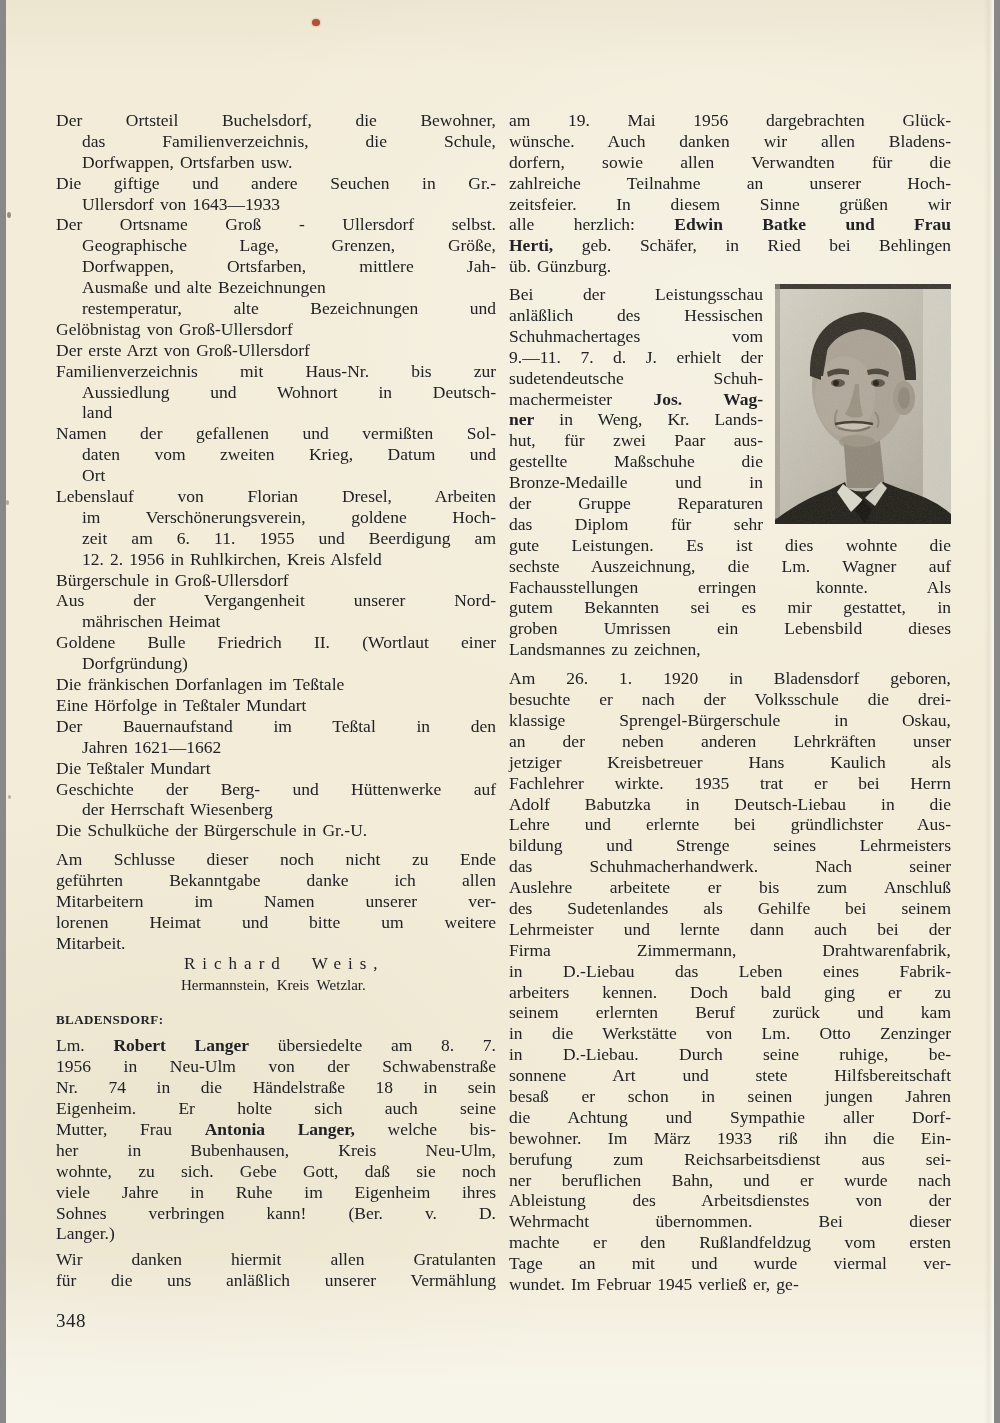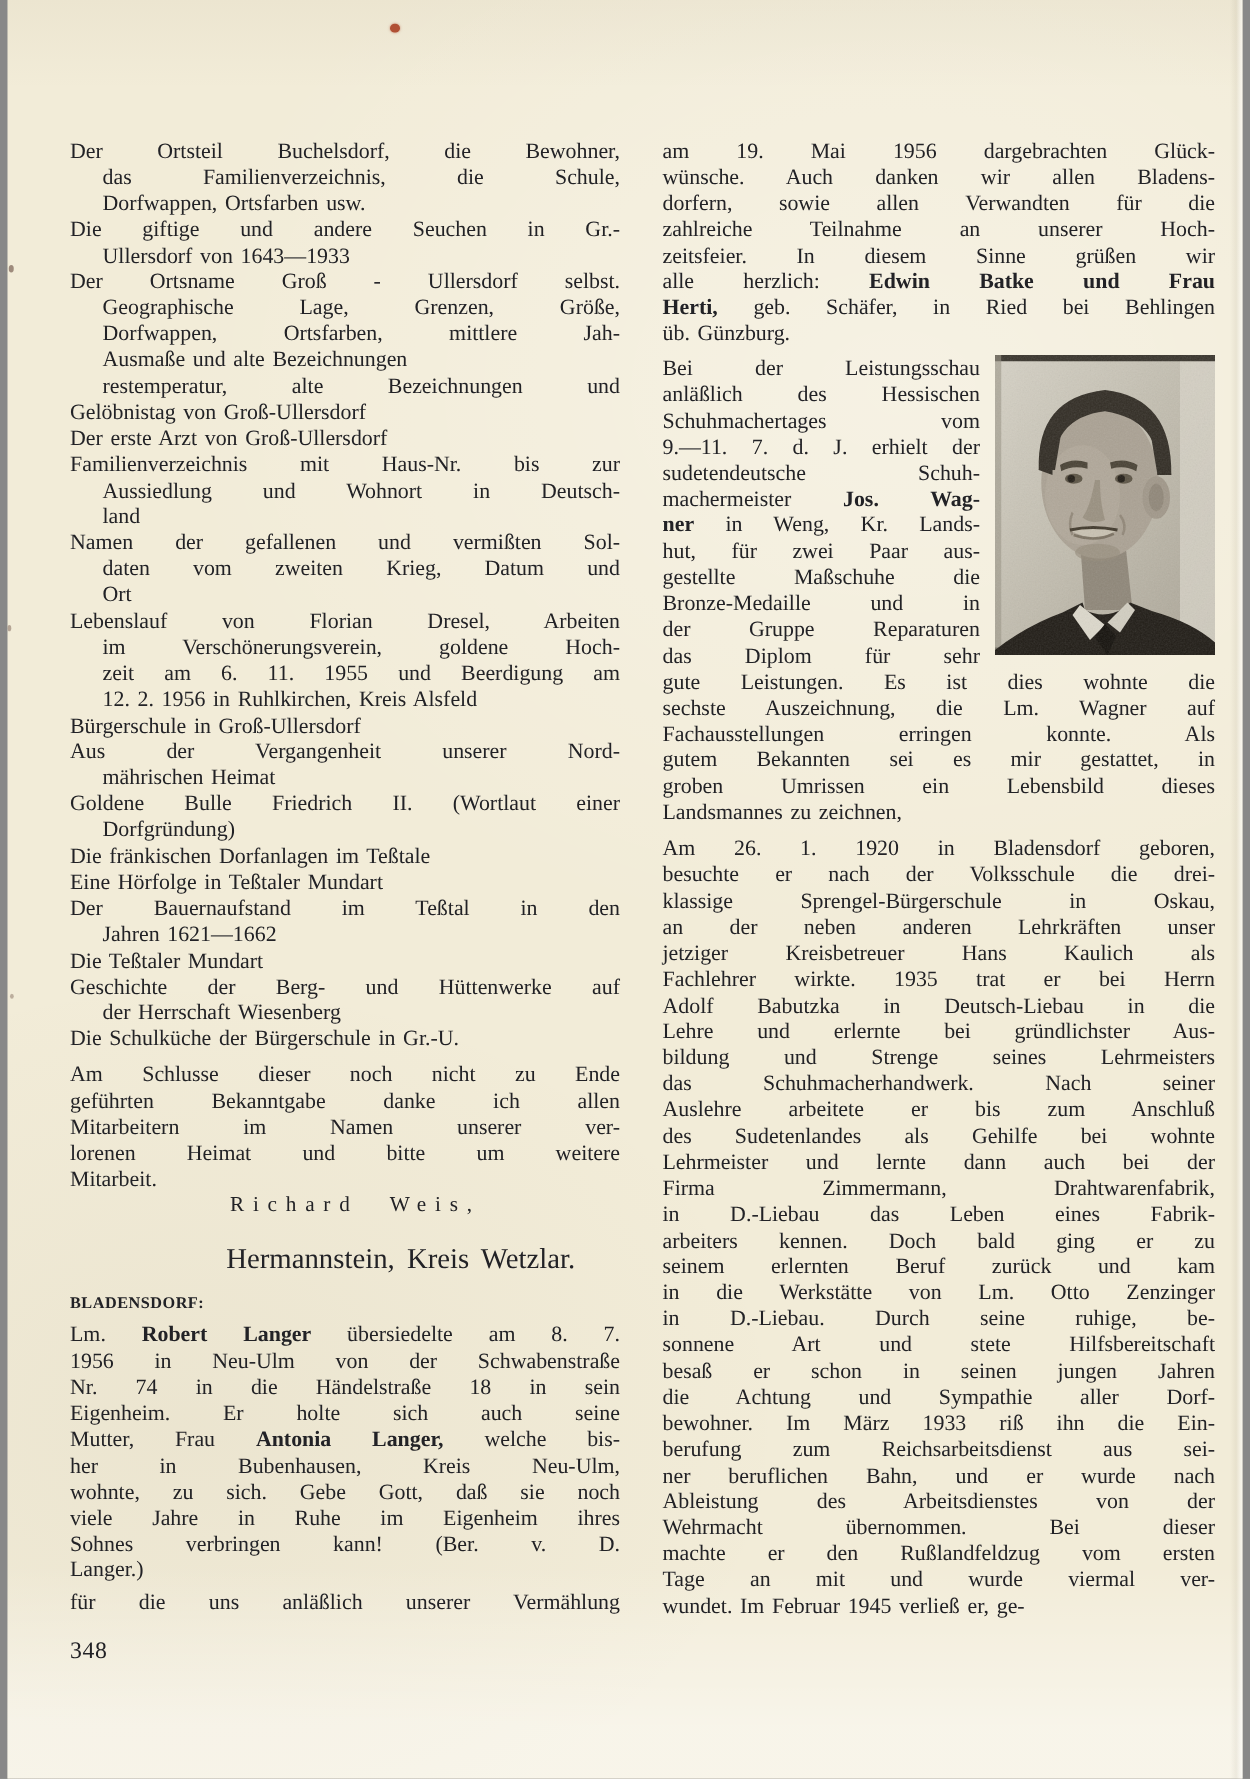--- a/index.html
+++ b/index.html
@@ -21,21 +21,21 @@
     background:linear-gradient(90deg, rgba(0,0,0,0) 0%, rgba(90,80,55,0.07) 35%, rgba(255,255,255,0.5) 65%, rgba(0,0,0,0) 100%);
   }
   .speck{position:absolute;border-radius:50%;}
   .speck.red{left:306px;top:19px;width:8px;height:7px;background:#b05034;box-shadow:0 0 2px rgba(176,80,52,0.7);}
   .speck.s1{left:1px;top:212px;width:4px;height:6px;background:rgba(90,60,50,0.55);}
   .speck.s2{left:0px;top:500px;width:3px;height:5px;background:rgba(90,60,50,0.40);}
   .speck.s3{left:2px;top:795px;width:3px;height:4px;background:rgba(90,60,50,0.35);}
 
   .col{position:absolute;top:110px;}
   .col.left{left:50px;width:440px;}
-  .col.right{left:524px;width:442px;}
+  .col.right{left:503px;width:442px;}
 
   .line{
     font-size:17.5px;
     line-height:20.9px;
     height:20.9px;
     white-space:nowrap;
     word-spacing:0.10em;
   }
   .line b{font-weight:bold;}
   .jst{text-align:justify;text-align-last:justify;}
@@ -44,22 +44,22 @@
 
   .gap-top{margin-top:8px;}
   .gap-top-sm{margin-top:5px;}
 
   .signature{margin-top:0;}
   .sig-name{
     font-size:17px;line-height:20.9px;
     padding-left:128px;letter-spacing:7px;word-spacing:14px;white-space:nowrap;
   }
   .sig-place{
-    font-size:23px;line-height:20.9px;
-    padding-left:125px;word-spacing:4px;white-space:nowrap;margin-top:22px;
+    font-size:15px;line-height:20.9px;
+    padding-left:125px;word-spacing:4px;white-space:nowrap;
   }
   .heading{
     font-size:13px;font-weight:bold;letter-spacing:0.4px;
     margin:17px 0 7px 0;
   }
   .media{margin-top:7px;}
   .photo{
     float:right;width:176px;height:240px;
     margin:0 0 8px 12px;
   }
@@ -170,20 +170,21 @@
         <div class="line jst"><span>Nr. 74 in die Händelstraße 18 in sein</span></div>
         <div class="line jst"><span>Eigenheim. Er holte sich auch seine</span></div>
         <div class="line jst"><span>Mutter, Frau </span><b>Antonia Langer,</b><span> welche bis-</span></div>
         <div class="line jst"><span>her in Bubenhausen, Kreis Neu-Ulm,</span></div>
         <div class="line jst"><span>wohnte, zu sich. Gebe Gott, daß sie noch</span></div>
         <div class="line jst"><span>viele Jahre in Ruhe im Eigenheim ihres</span></div>
         <div class="line jst"><span>Sohnes verbringen kann! (Ber. v. D.</span></div>
         <div class="line last"><span>Langer.)</span></div>
       </div>
     <div class="para gap-top-sm">
+        <div class="line jst"><span>Wir danken hiermit allen Gratulanten</span></div>
         <div class="line jst"><span>für die uns anläßlich unserer Vermählung</span></div>
       </div>
   </div>
 
   <div class="col right">
     <div class="para">
         <div class="line jst"><span>am 19. Mai 1956 dargebrachten Glück-</span></div>
         <div class="line jst"><span>wünsche. Auch danken wir allen Bladens-</span></div>
         <div class="line jst"><span>dorfern, sowie allen Verwandten für die</span></div>
         <div class="line jst"><span>zahlreiche Teilnahme an unserer Hoch-</span></div>
@@ -281,21 +282,21 @@
         <div class="line jst"><span>besuchte er nach der Volksschule die drei-</span></div>
         <div class="line jst"><span>klassige Sprengel-Bürgerschule in Oskau,</span></div>
         <div class="line jst"><span>an der neben anderen Lehrkräften unser</span></div>
         <div class="line jst"><span>jetziger Kreisbetreuer Hans Kaulich als</span></div>
         <div class="line jst"><span>Fachlehrer wirkte.  1935 trat er bei Herrn</span></div>
         <div class="line jst"><span>Adolf Babutzka in Deutsch-Liebau in die</span></div>
         <div class="line jst"><span>Lehre und erlernte bei gründlichster Aus-</span></div>
         <div class="line jst"><span>bildung und Strenge seines Lehrmeisters</span></div>
         <div class="line jst"><span>das Schuhmacherhandwerk.  Nach seiner</span></div>
         <div class="line jst"><span>Auslehre arbeitete er bis zum Anschluß</span></div>
-        <div class="line jst"><span>des Sudetenlandes als Gehilfe bei wohnte</span></div>
+        <div class="line jst"><span>des Sudetenlandes als Gehilfe bei seinem</span></div>
         <div class="line jst"><span>Lehrmeister und lernte dann auch bei der</span></div>
         <div class="line jst"><span>Firma Zimmermann, Drahtwarenfabrik,</span></div>
         <div class="line jst"><span>in D.-Liebau das Leben eines Fabrik-</span></div>
         <div class="line jst"><span>arbeiters kennen.  Doch bald ging er zu</span></div>
         <div class="line jst"><span>seinem erlernten Beruf zurück und kam</span></div>
         <div class="line jst"><span>in die Werkstätte von Lm. Otto Zenzinger</span></div>
         <div class="line jst"><span>in D.-Liebau.  Durch seine ruhige, be-</span></div>
         <div class="line jst"><span>sonnene Art und stete Hilfsbereitschaft</span></div>
         <div class="line jst"><span>besaß er schon in seinen jungen Jahren</span></div>
         <div class="line jst"><span>die Achtung und Sympathie aller Dorf-</span></div>

